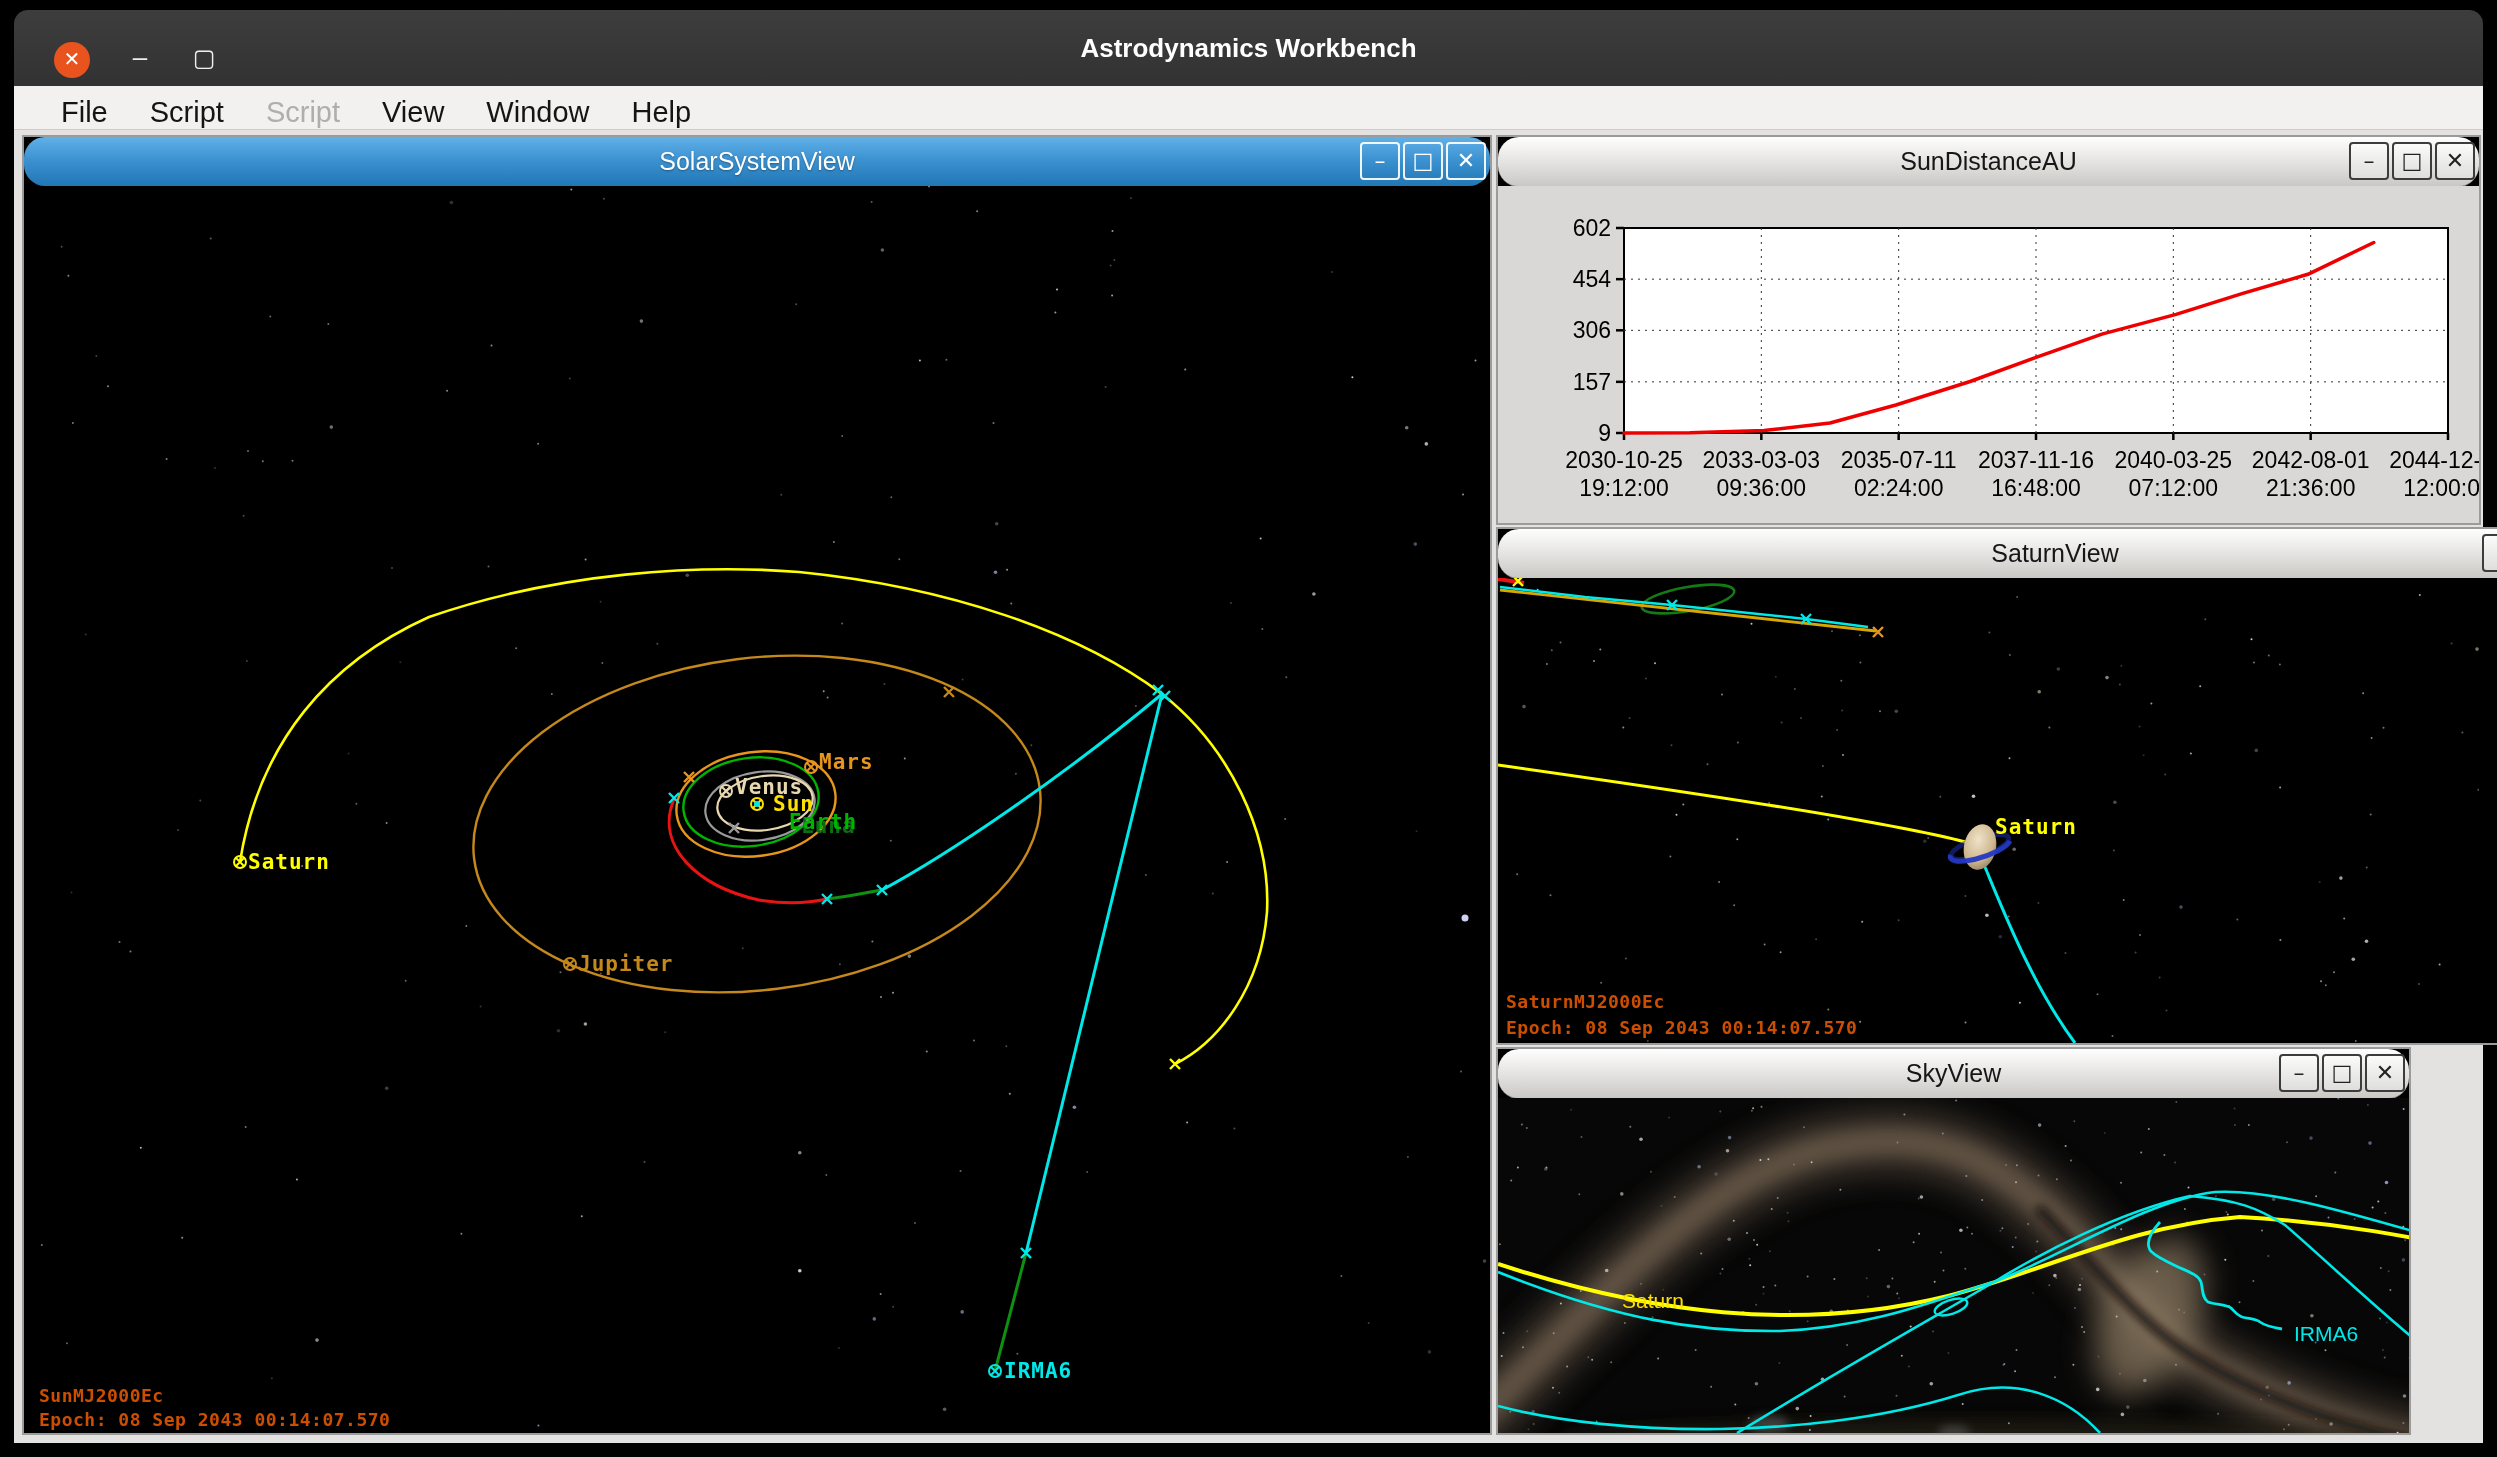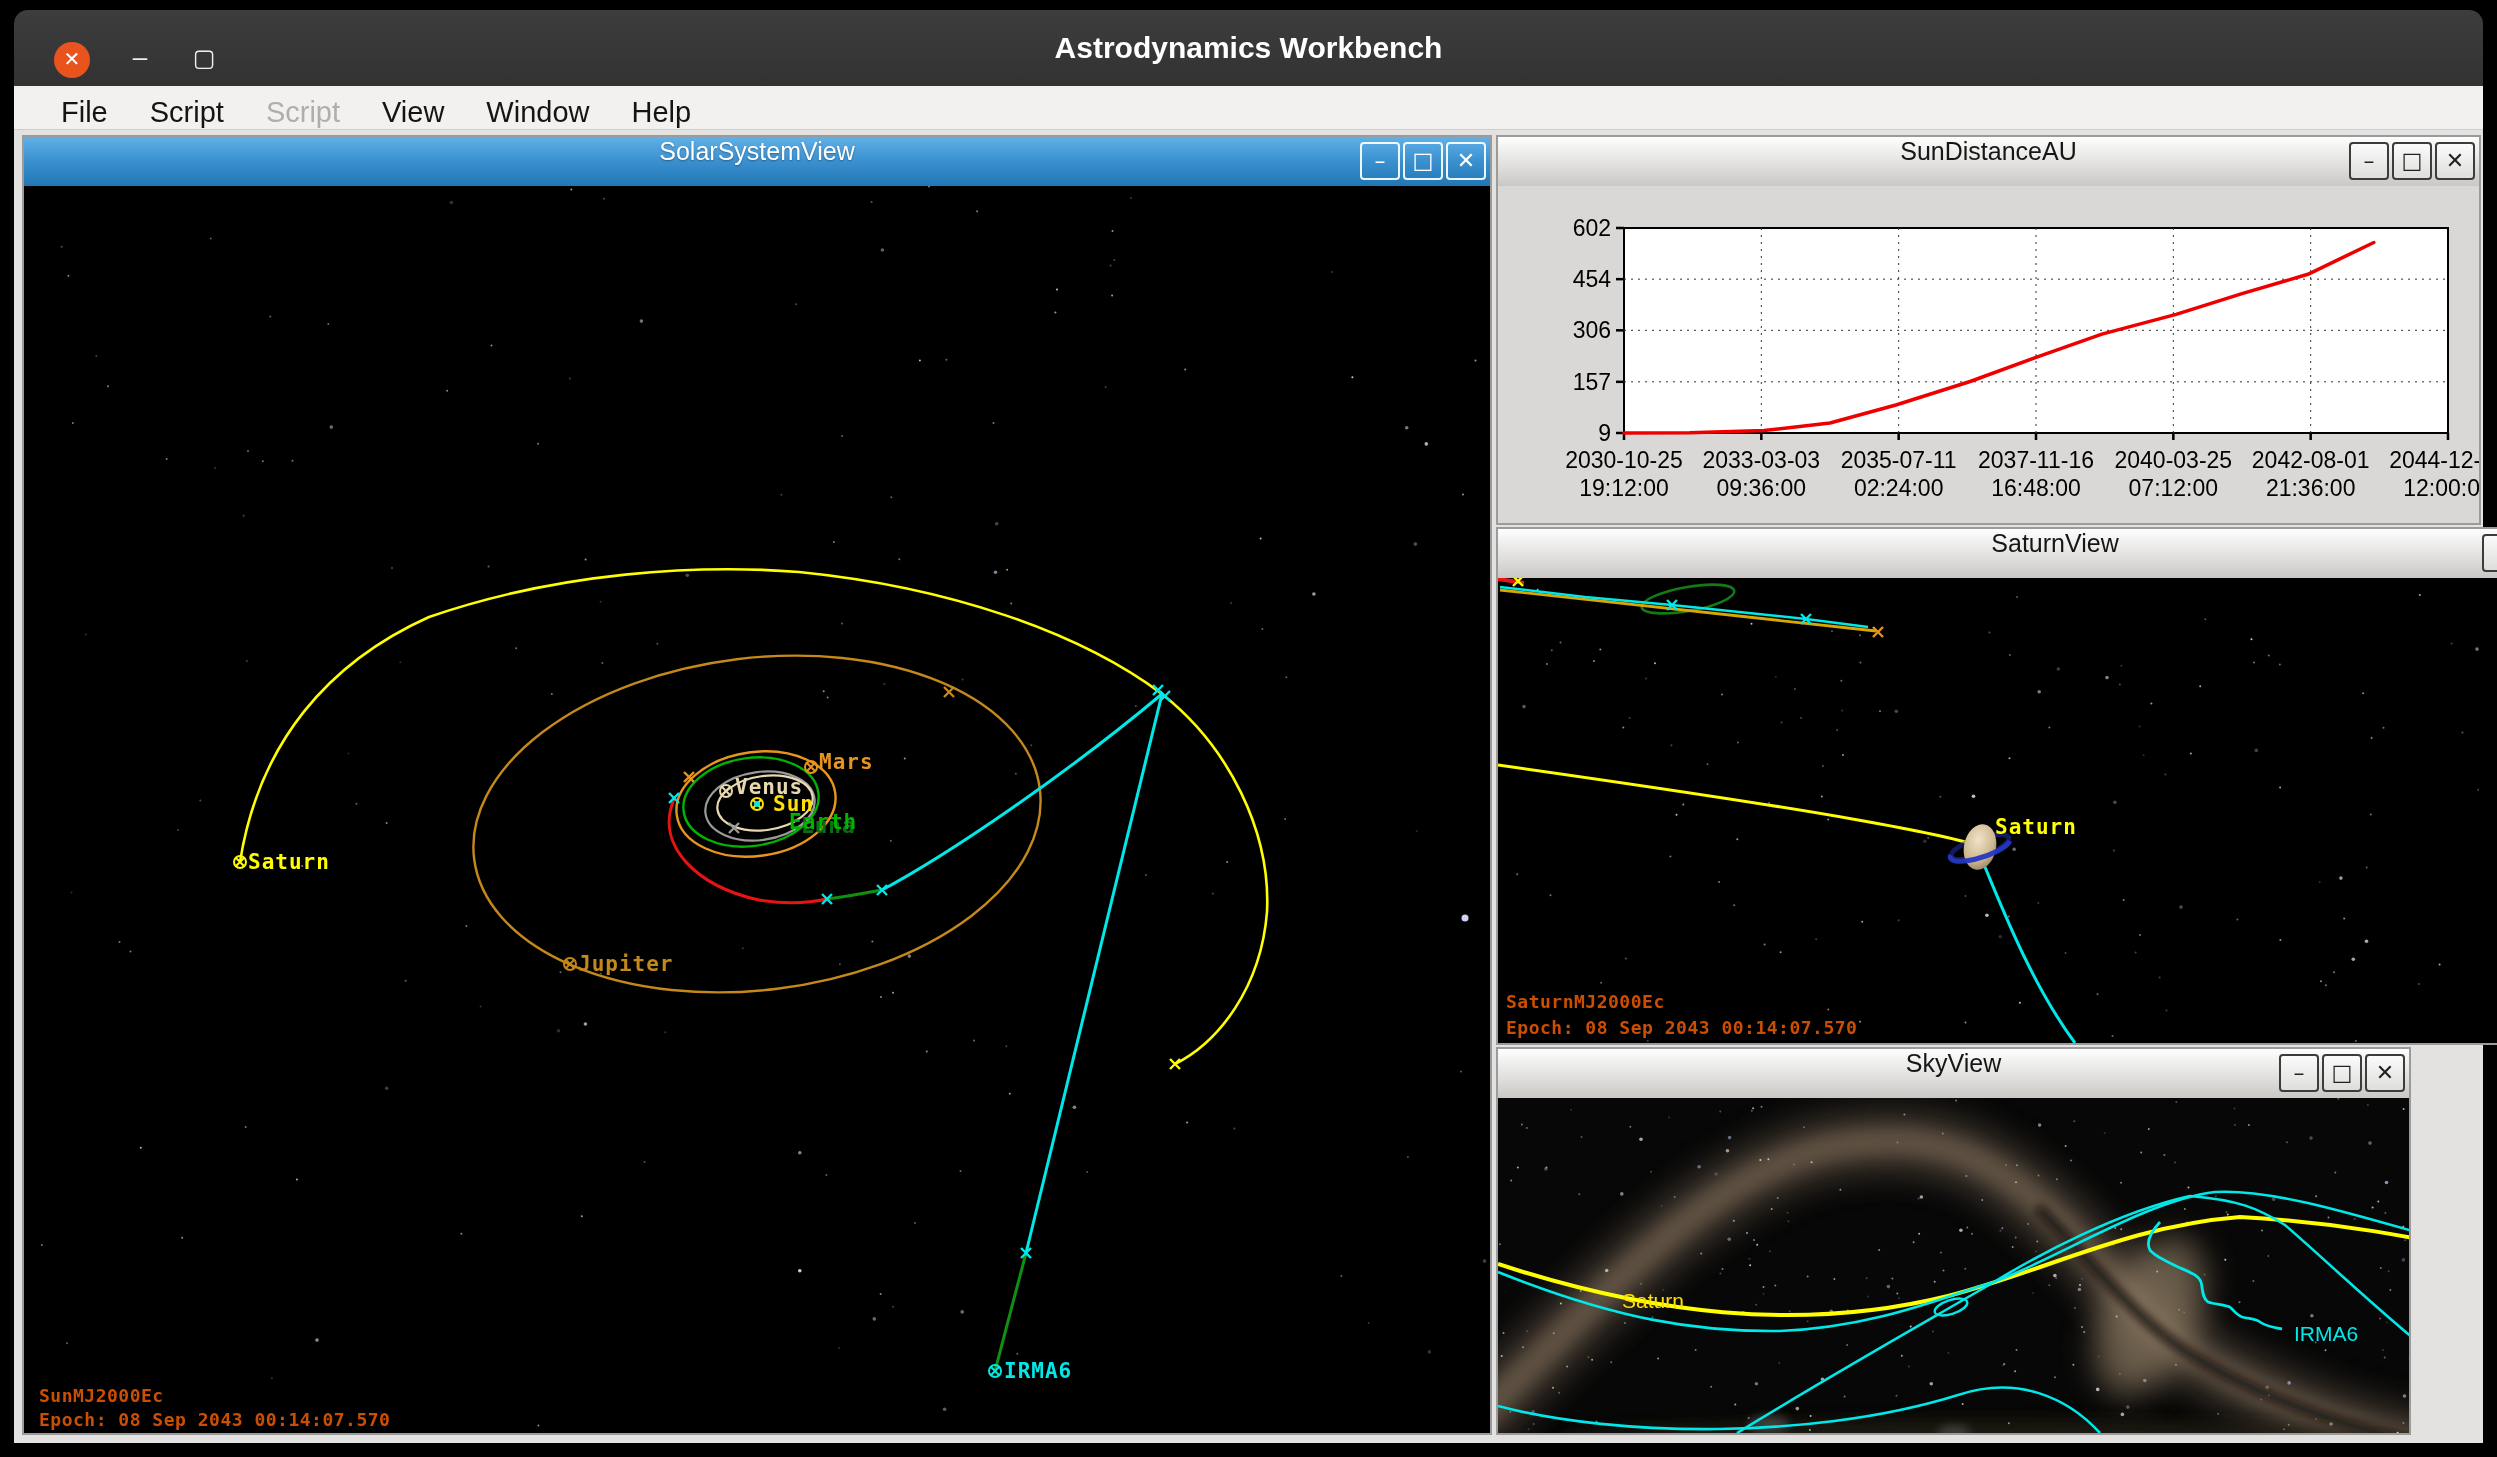--- a/index.html
+++ b/index.html
@@ -2,34 +2,34 @@
 <html><head>
 <meta charset="utf-8">
 <style>
   html,body{margin:0;padding:0;width:2497px;height:1457px;background:#000;overflow:hidden;
     font-family:"Liberation Sans",sans-serif;-webkit-font-smoothing:antialiased;}
   .abs{position:absolute;}
   
   #app-titlebar{left:14px;top:10px;width:2469px;height:76px;
     background:linear-gradient(#3d3d3d,#323232);border-radius:14px 14px 0 0;}
   #app-title{width:100%;text-align:center;line-height:76px;color:#fff;
-    font-size:30px;font-weight:bold;}
+    font-size:26px;font-weight:bold;}
   #btn-close{left:40px;top:32px;width:36px;height:36px;border-radius:50%;
     background:#e9531e;color:#fff;text-align:center;line-height:34px;font-size:20px;}
   #btn-min{left:108px;top:32px;width:36px;height:36px;color:#eee;text-align:center;line-height:30px;font-size:26px;}
   #btn-max{left:172px;top:30px;width:36px;height:36px;color:#eee;text-align:center;line-height:36px;font-size:24px;}
   #menubar{left:14px;top:86px;width:2469px;height:44px;background:#f2f1ef;
     border-bottom:1px solid #cfcdc9;display:flex;align-items:flex-end;padding-left:26px;box-sizing:border-box;}
   .menu-item{font-size:29px;color:#141414;padding:0 21px;cursor:default;}
   .menu-item.disabled{color:#b0aeab;}
   #mdi{left:14px;top:130px;width:2469px;height:1313px;background:#e3e2e0;}
   
   .child{position:absolute;border:2px solid #9b9b9b;box-sizing:border-box;background:#000;}
   .ctitle{position:absolute;left:0;top:0;right:0;height:49px;
-    display:flex;justify-content:center;position:relative;}
+    display:flex;align-items:center;justify-content:center;position:relative;border-radius:21px;}
   .ctitle.active{background:linear-gradient(#61b0e8,#3d93d2 45%,#2176b4);}
   .ctitle.inactive{background:linear-gradient(#fefefe,#e2e1df 55%,#c9c8c5);border-bottom:1px solid #8f8f8f;}
   .ctitle .txt{font-size:25px;font-weight:500;}
   .ctitle.active .txt{color:#fff;text-shadow:0 1px 2px rgba(0,0,0,.35);}
   .ctitle.inactive .txt{color:#161616;}
   .cbtns{position:absolute;right:4px;top:5px;display:flex;}
   .cbtn{width:40px;height:38px;margin-left:3px;border-radius:4px;text-align:center;
     box-sizing:border-box;font-family:"DejaVu Sans",sans-serif;}
   .active .cbtn{border:2px solid rgba(255,255,255,.92);color:#fff;}
   .inactive .cbtn{border:2px solid #3c3c3c;color:#222;background:linear-gradient(#fbfbfb,#dededc);}

